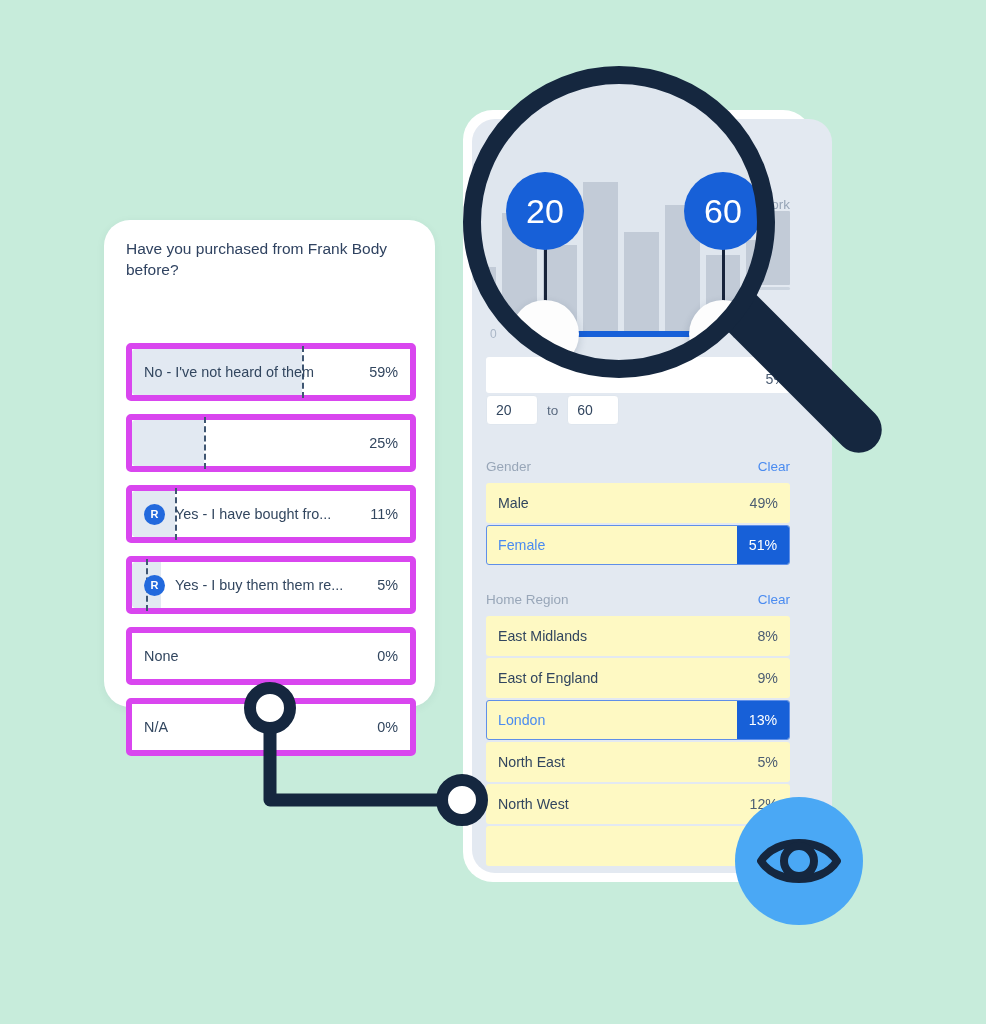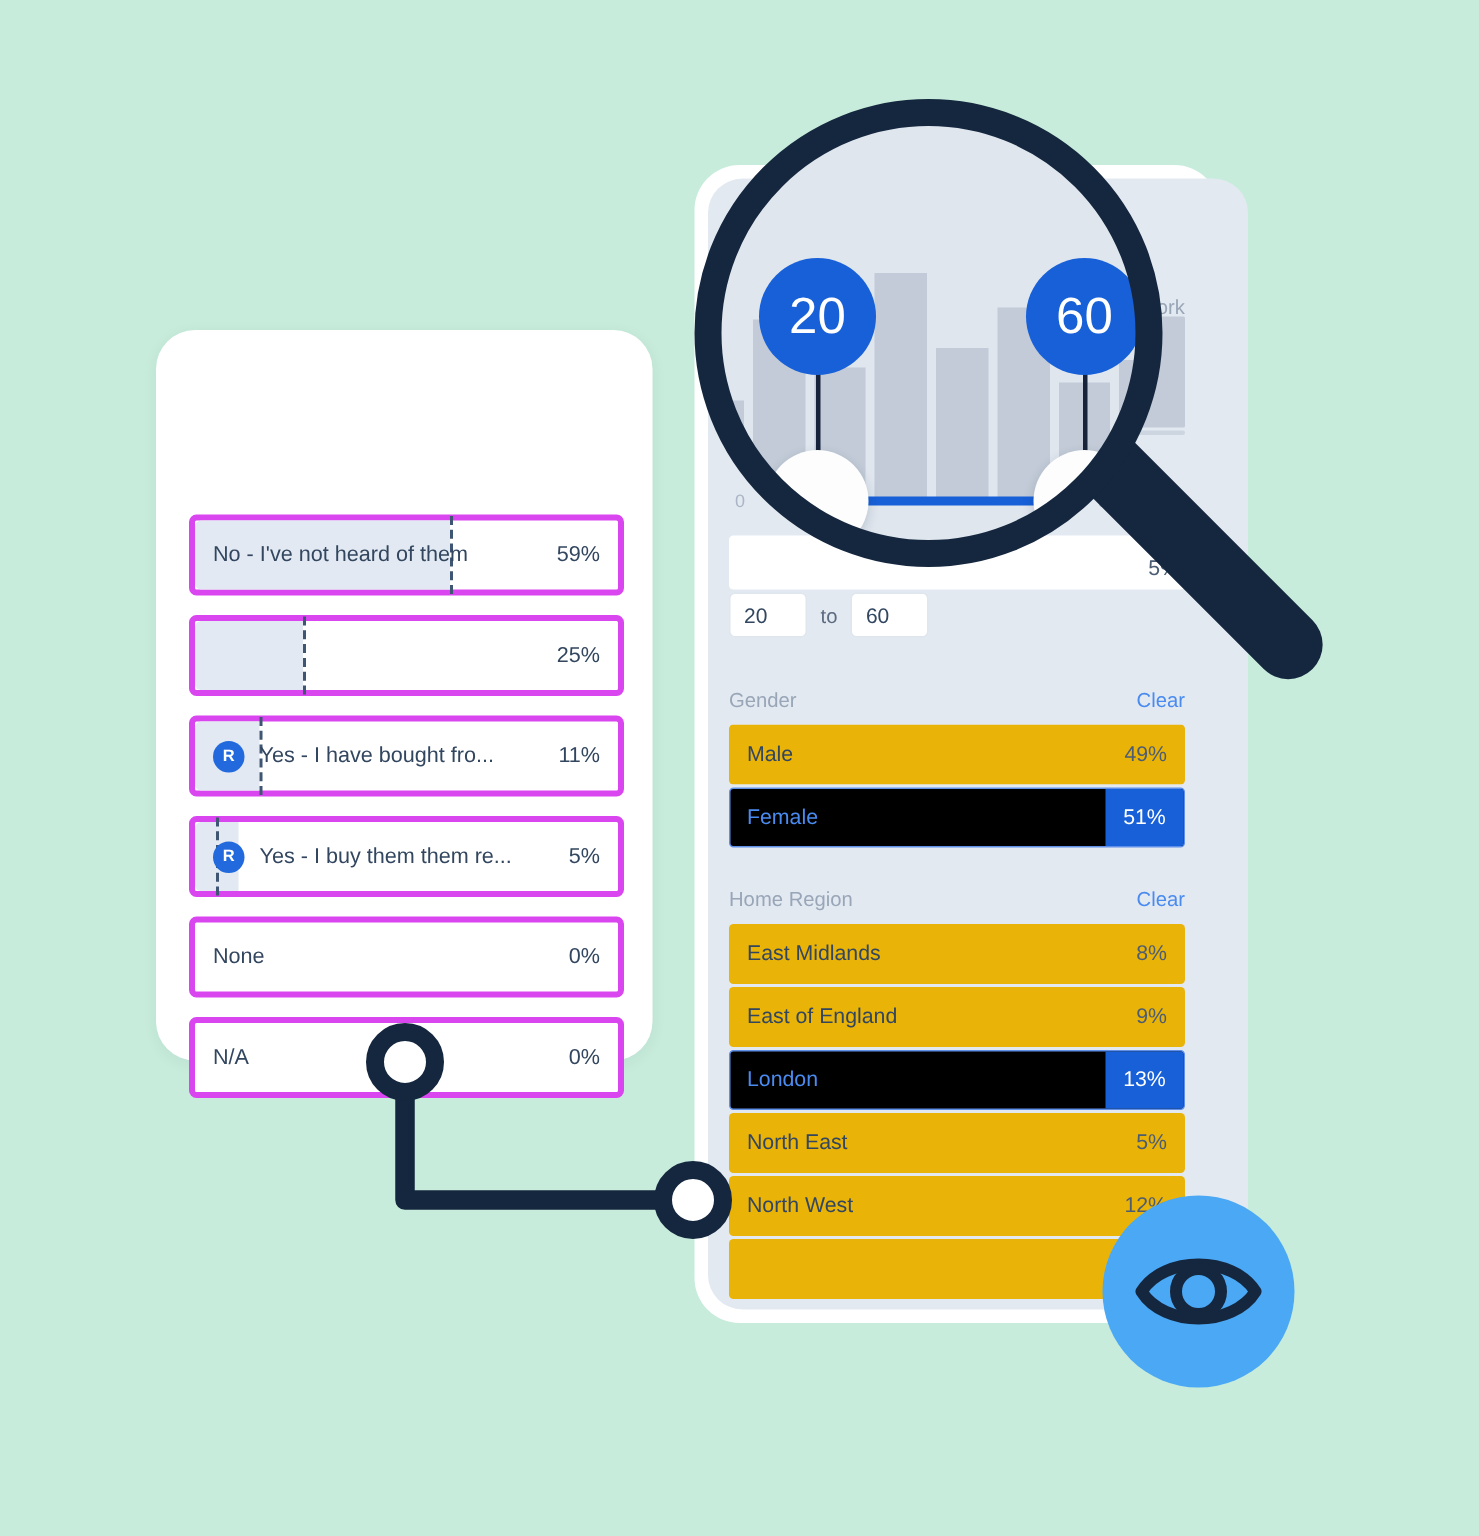--- a/index.html
+++ b/index.html
@@ -18,21 +18,21 @@
     background:#ffffff;border-radius:26px;
     box-shadow:0 2px 10px rgba(30,45,70,.06);
   }
   .q-title{
     position:absolute;left:22px;top:19px;width:290px;
     font-size:15.5px;line-height:1.35;color:#2f4260;font-weight:400;
   }
   .bars{position:absolute;left:22px;top:123px;width:290px;}
   .bar-row{
     position:relative;height:46px;margin-bottom:13px;
-    border:4px solid #d946ef;border-radius:5px;background:#ffffff;
+    border:6px solid #d946ef;border-radius:5px;background:#ffffff;
     overflow:visible;
     padding-left:25px;
   }
   .bar-fill{
     position:absolute;left:0;top:0;bottom:0;
     background:#e2e9f2;border-radius:4px 0 0 4px;
   }
   .bar-dash{
     position:absolute;top:-3px;bottom:-3px;width:0;
     border-left:2px dashed #3f5672;
@@ -95,24 +95,24 @@
 
   .sec-head{
     position:absolute;left:14px;width:304px;height:22px;
     display:flex;align-items:center;justify-content:space-between;
   }
   .sec-title{font-size:13.5px;color:#98a6b8;}
   .sec-clear{font-size:13.5px;color:#4a8bf0;cursor:pointer;}
 
   .opt-list{position:absolute;left:14px;width:304px;}
   .opt-row{
-    position:relative;height:38px;background:#eab308;border:1px solid transparent;
+    position:relative;height:38px;background:#fef9c3;border:1px solid transparent;
     border-radius:3px;margin-bottom:2px;display:flex;align-items:center;
   }
-  .opt-row.sel{border:1px solid #5f8fe8;background:#000000;text-decoration:underline;}
+  .opt-row.sel{border:1px solid #5f8fe8;background:#fef9c3;text-decoration:underline;}
   .opt-name{position:absolute;left:11px;font-size:14.2px;color:#32465f;}
   .opt-row.sel .opt-name{color:#4a8bf0;}
   .opt-pct{position:absolute;right:11px;font-size:14.2px;color:#4c5d73;}
   .opt-row.sel .opt-pct{
     right:0;width:52px;height:100%;background:#1760d8;color:#fff;
     display:flex;align-items:center;justify-content:center;font-weight:400;
     border-radius:0 2px 2px 0;
   }
 
   
@@ -165,20 +165,21 @@
     position:absolute;left:735px;top:797px;width:128px;height:128px;border-radius:50%;
     background:#4aa8f5;display:flex;align-items:center;justify-content:center;
   }
 </style>
 </head>
 <body>
 
 <div class="stage">
 
   <div class="left-card">
+    <div class="q-title">Have you purchased from Frank Body before?</div>
     <div class="bars" id="left-bars">
         <div class="bar-row">
           <div class="bar-fill" style="width: 169.92px;"></div>
           <div class="bar-dash" style="left: 169.92px;"></div>
           <div class="bar-label">
             <span>No - I've not heard of them</span>
           </div>
           <div class="bar-pct">59%</div>
         </div>
         <div class="bar-row">

